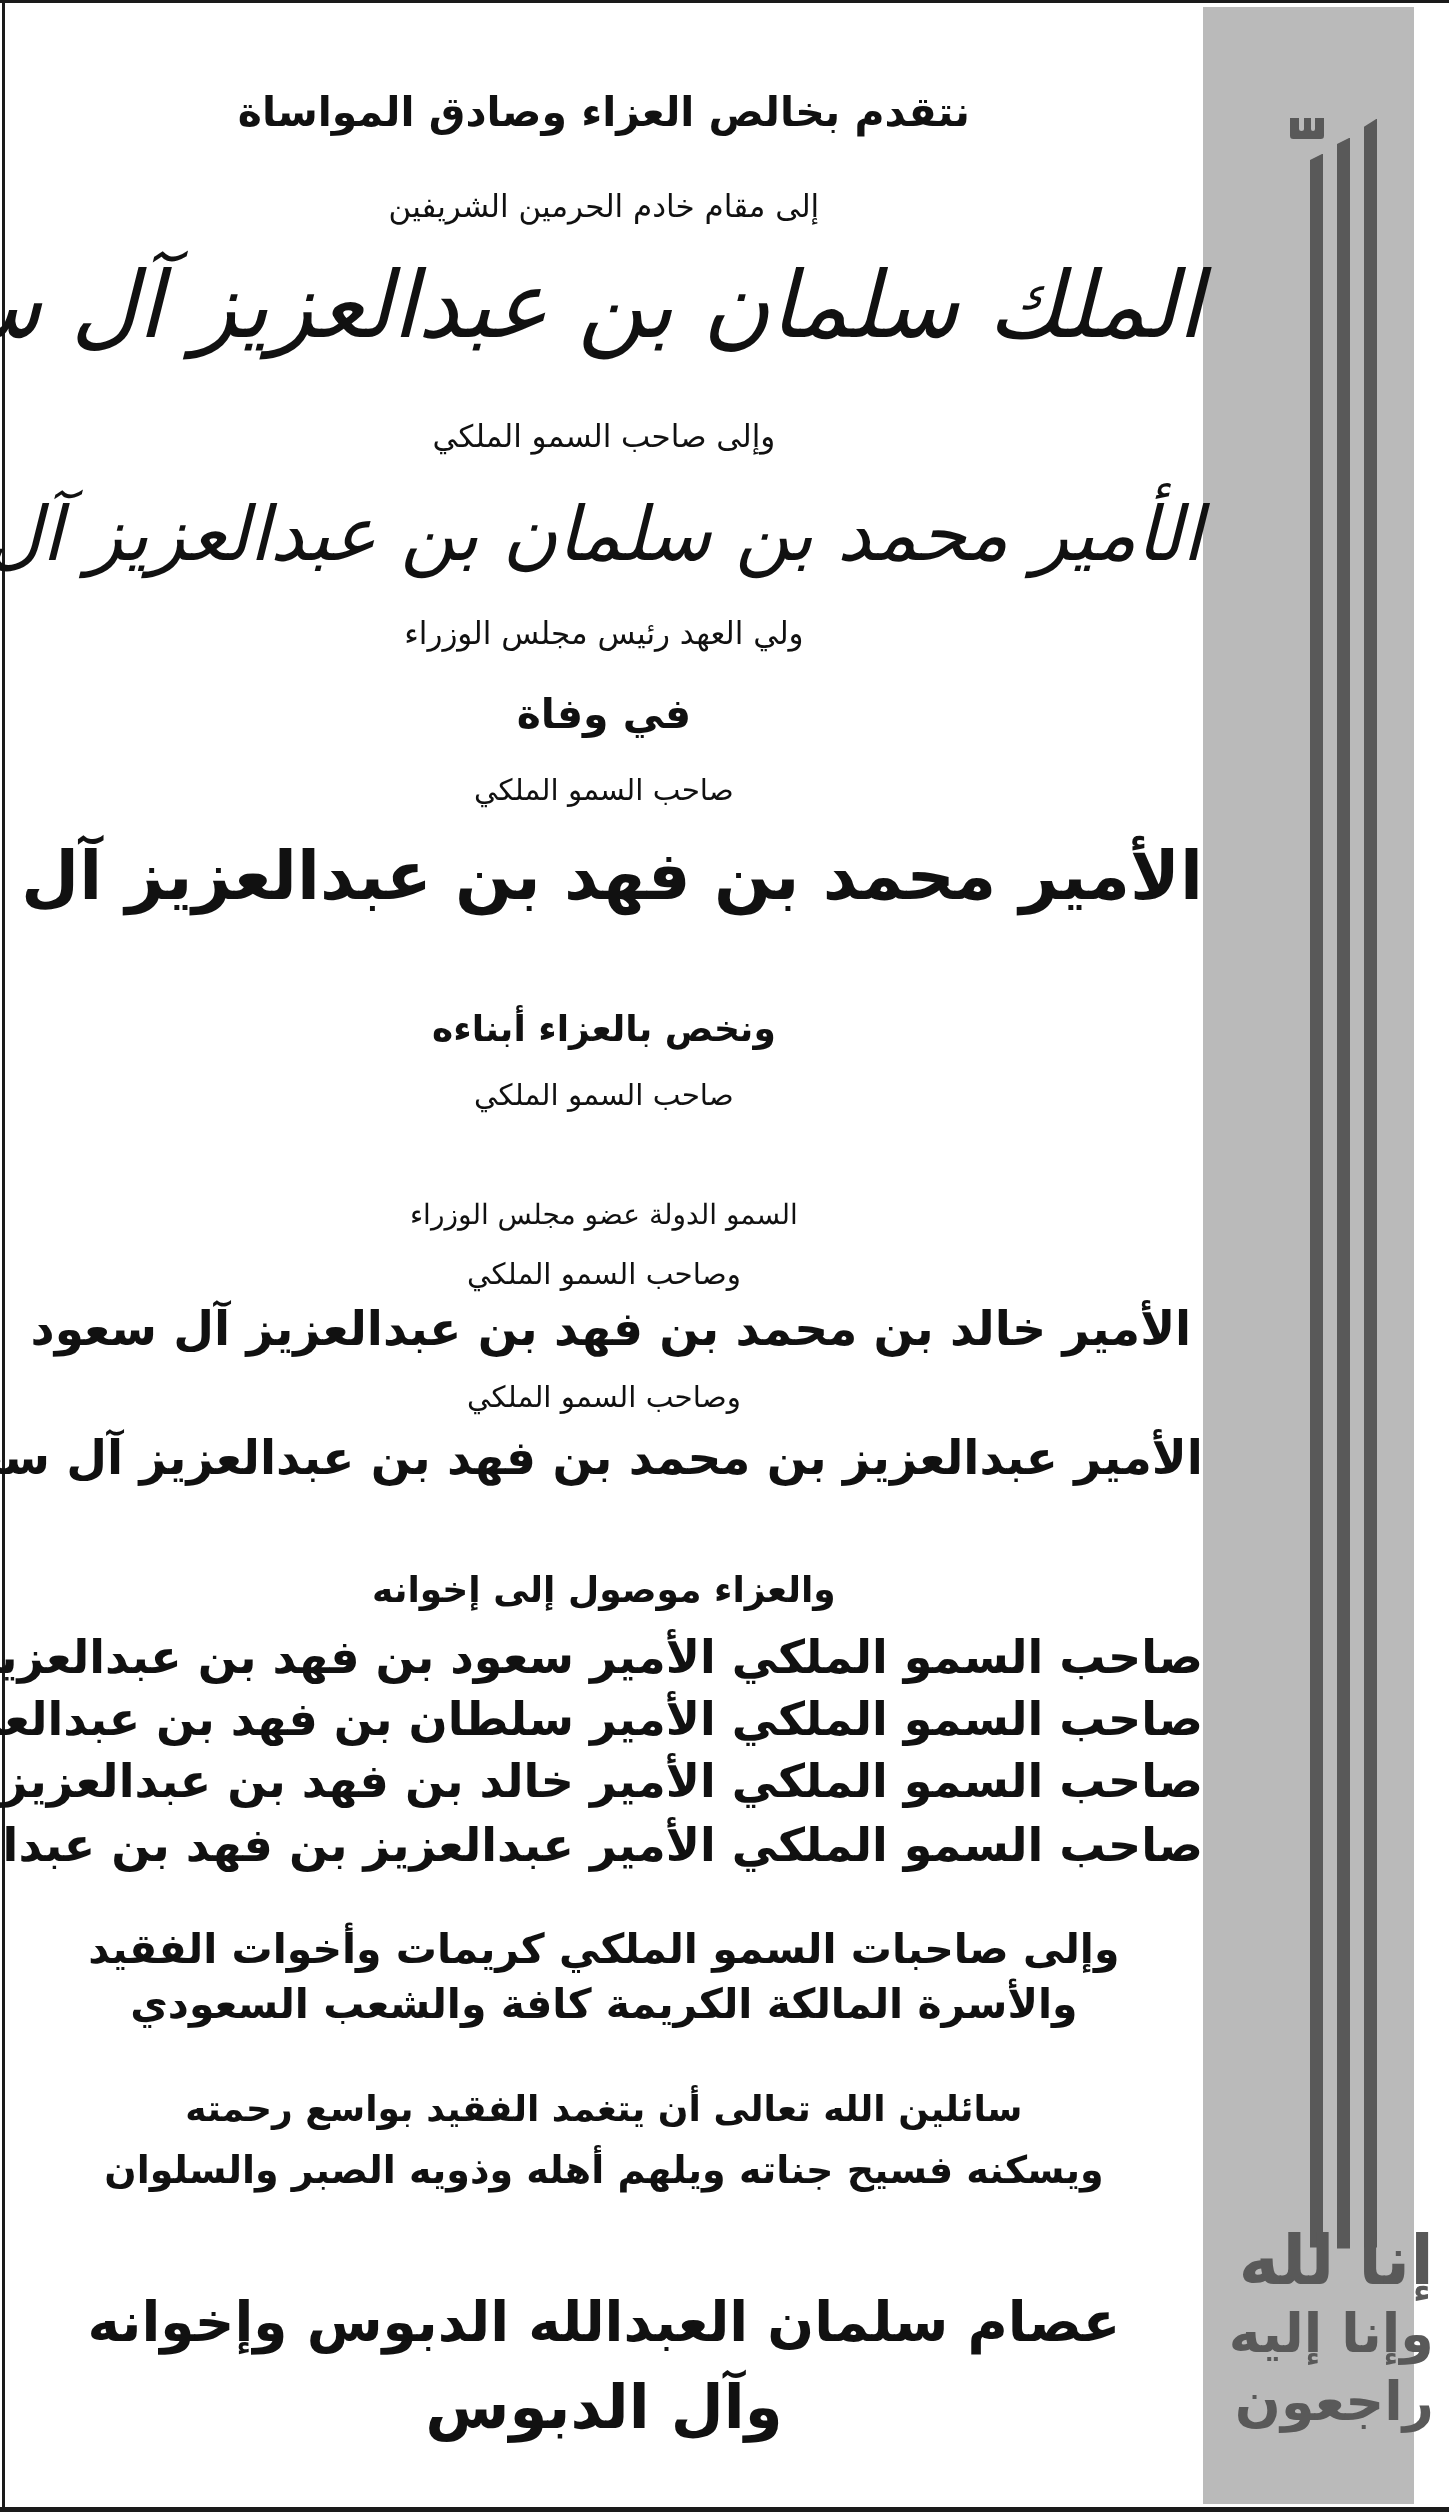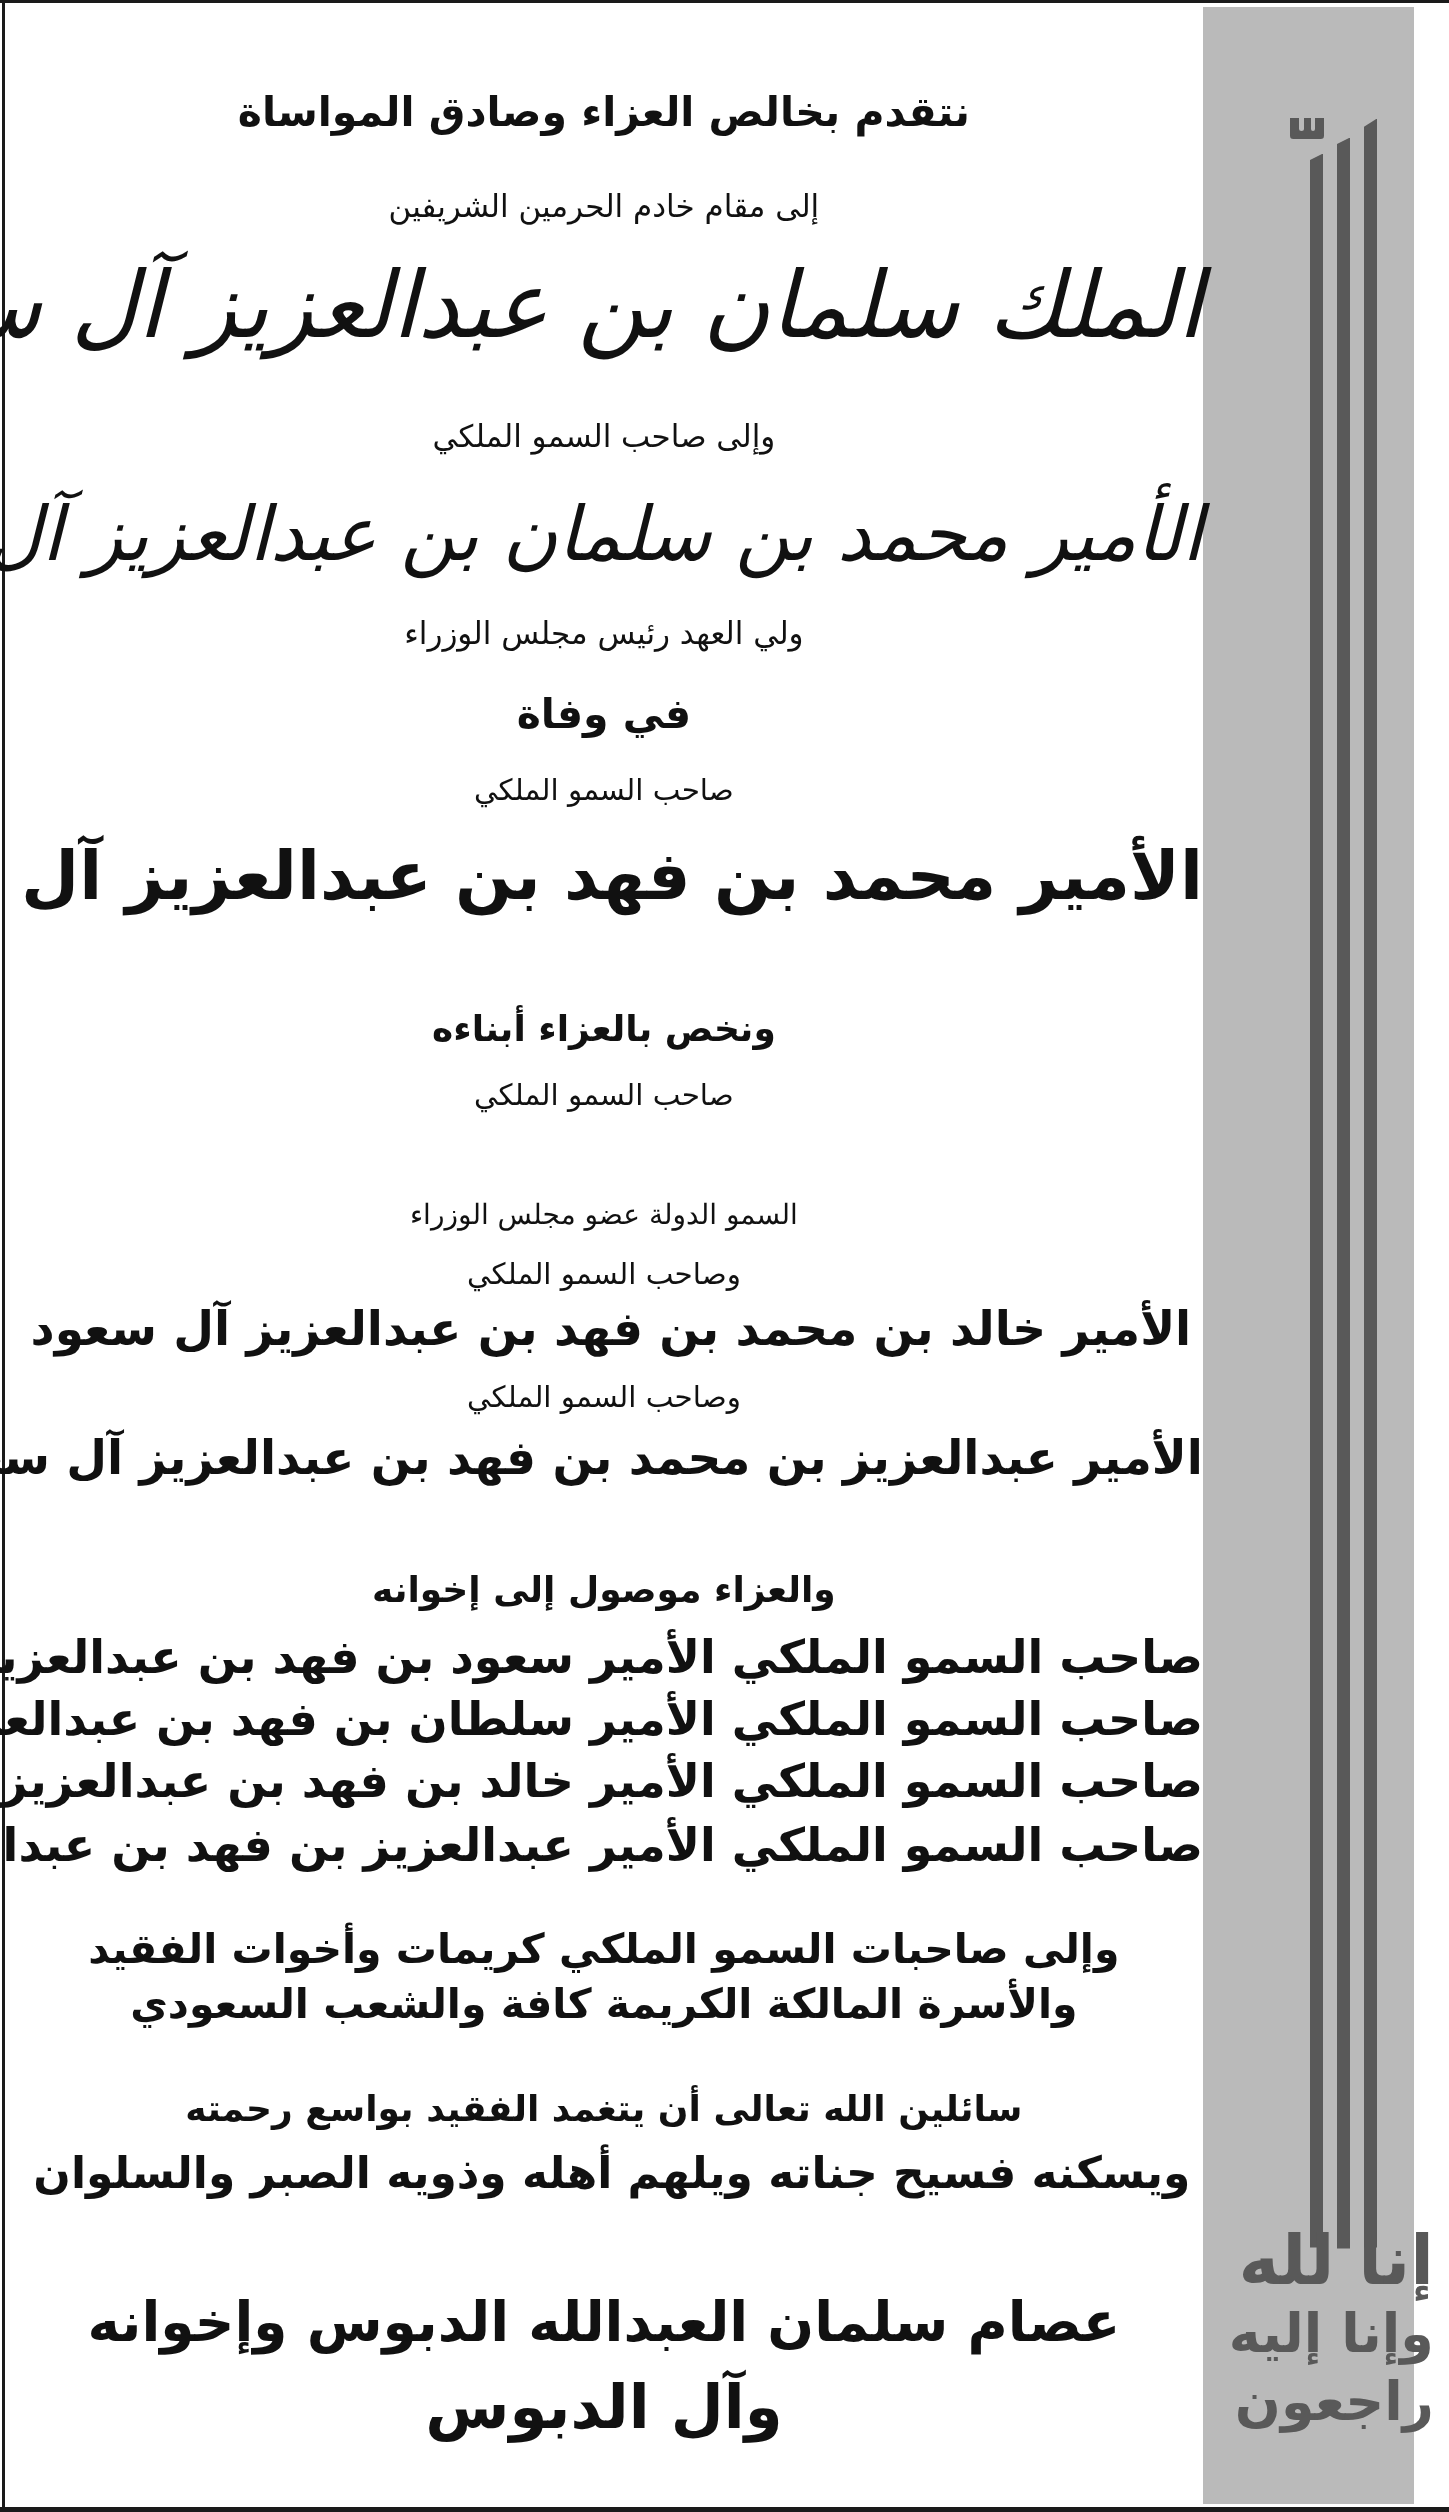--- a/index.html
+++ b/index.html
@@ -116,19 +116,19 @@
 
   <div class="line f-bold" style="top:1634px;font-size:46px;">صاحب السمو الملكي الأمير سعود بن فهد بن عبدالعزيز آل سعود</div>
   <div class="line f-bold" style="top:1696px;font-size:46px;">صاحب السمو الملكي الأمير سلطان بن فهد بن عبدالعزيز آل سعود</div>
   <div class="line f-bold" style="top:1758px;font-size:46px;">صاحب السمو الملكي الأمير خالد بن فهد بن عبدالعزيز آل سعود</div>
   <div class="line f-bold" style="top:1822px;font-size:46px;">صاحب السمو الملكي الأمير عبدالعزيز بن فهد بن عبدالعزيز آل سعود</div>
 
   <div class="line f-bold" style="top:1929px;font-size:41px;">وإلى صاحبات السمو الملكي كريمات وأخوات الفقيد</div>
   <div class="line f-bold" style="top:1984px;font-size:41px;">والأسرة المالكة الكريمة كافة والشعب السعودي</div>
 
   <div class="line f-bold" style="top:2091px;font-size:36px;">سائلين الله تعالى أن يتغمد الفقيد بواسع رحمته</div>
-  <div class="line f-bold" style="top:2151px;font-size:44px;padding-left:8px;">ويسكنه فسيح جناته ويلهم أهله وذويه الصبر والسلوان</div>
+  <div class="line f-bold" style="top:2151px;font-size:38px;">ويسكنه فسيح جناته ويلهم أهله وذويه الصبر والسلوان</div>
 
   <div class="line f-bold" style="top:2295px;font-size:55px;">عصام سلمان العبدالله الدبوس وإخوانه</div>
   <div class="line f-bold" style="top:2376px;font-size:61px;">وآل الدبوس</div>
 
 </div>
 
 
 </body></html>

